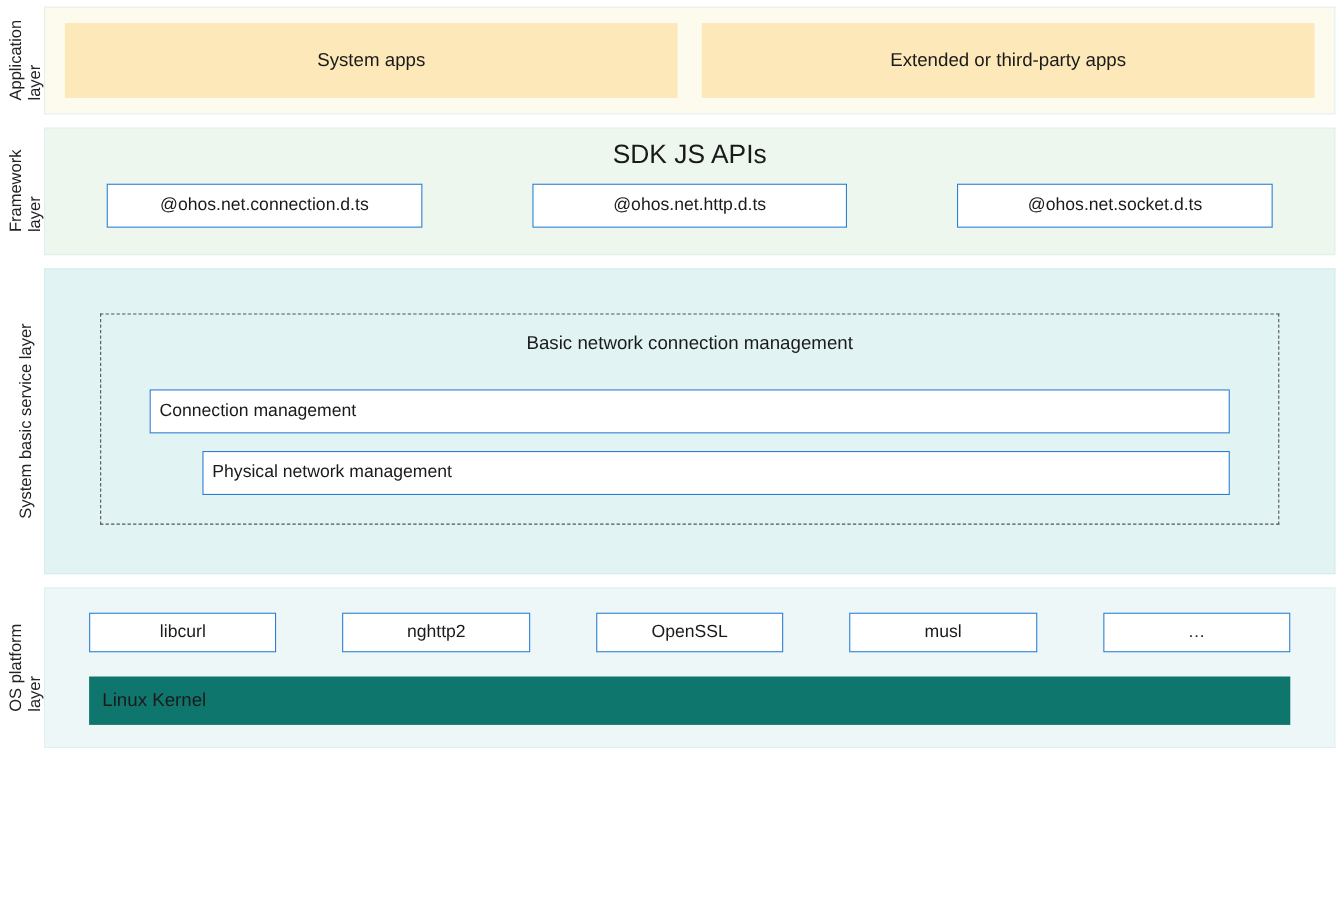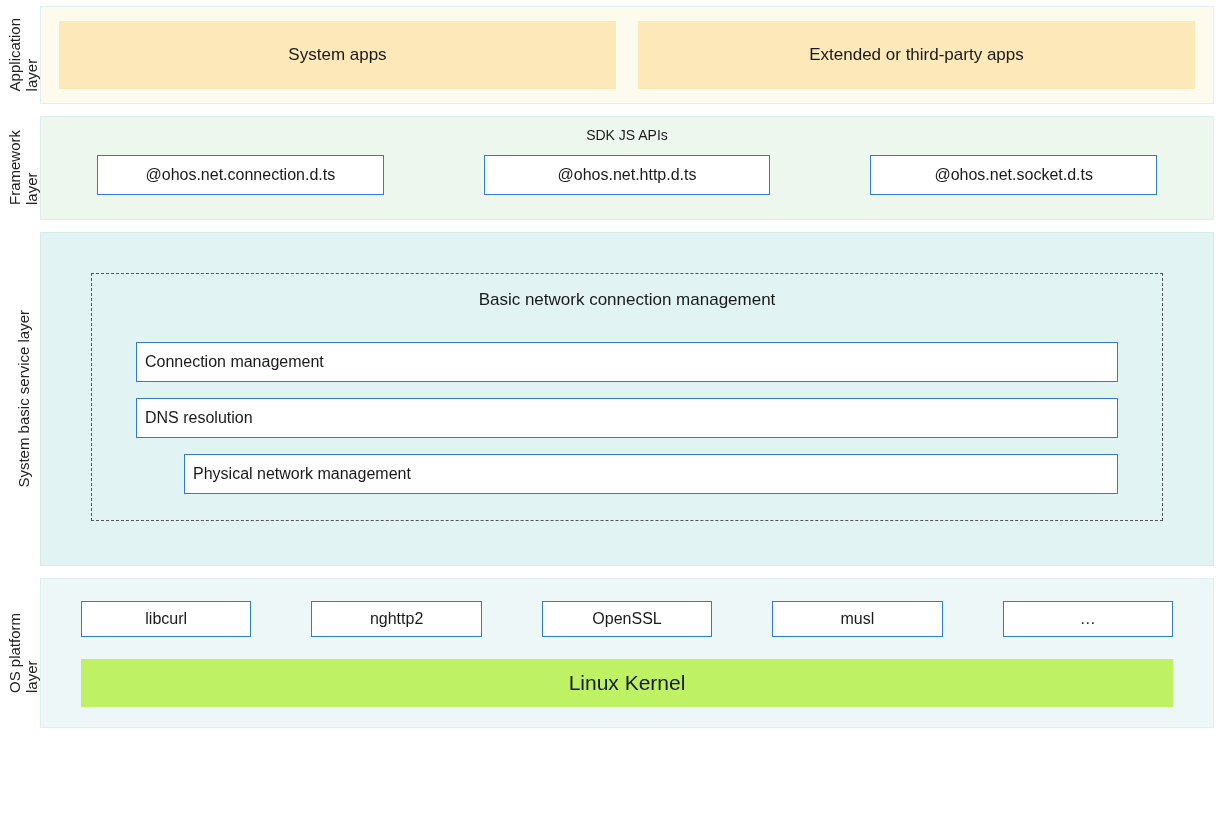--- a/index.html
+++ b/index.html
@@ -60,21 +60,21 @@
   }
 
   
   .fw-layer .layer-body {
     background: #eef7ee;
     border-color: #e0efef;
     padding: 10px 56px 24px 56px;
   }
   .fw-title {
     text-align: center;
-    font-size: 14px;
+    font-size: 24px;
     margin-bottom: 12px;
   }
   .fw-row {
     display: flex;
     justify-content: space-between;
     gap: 100px;
   }
   .fw-box {
     flex: 1;
     background: #ffffff;
@@ -126,24 +126,23 @@
   }
   .os-box {
     flex: 1;
     background: #ffffff;
     border: 1.5px solid #2a7fd4;
     text-align: center;
     padding: 8px 6px;
     font-size: 16px;
   }
   .kernel-box {
-    background: #bef264;
-    text-align: center;
+    background: #0f766e;
     padding: 12px;
-    font-size: 21px;
+    font-size: 17px;
   }
 </style>
 </head>
 <body>
 
 <div class="diagram">
 
   <div class="layer app-layer">
     <div class="layer-label">
       <span>Application<br>layer</span>
@@ -169,21 +168,20 @@
   </div>
 
   <div class="layer svc-layer">
     <div class="layer-label">
       <span>System basic service layer</span>
     </div>
     <div class="layer-body">
       <div class="svc-group">
         <div class="svc-group-title">Basic network connection management</div>
         <div class="svc-box">Connection management</div>
-        <div class="svc-box">DNS resolution</div>
         <div class="svc-box">Physical network management</div>
       </div>
     </div>
   </div>
 
   <div class="layer os-layer">
     <div class="layer-label">
       <span>OS platform<br>layer</span>
     </div>
     <div class="layer-body">

